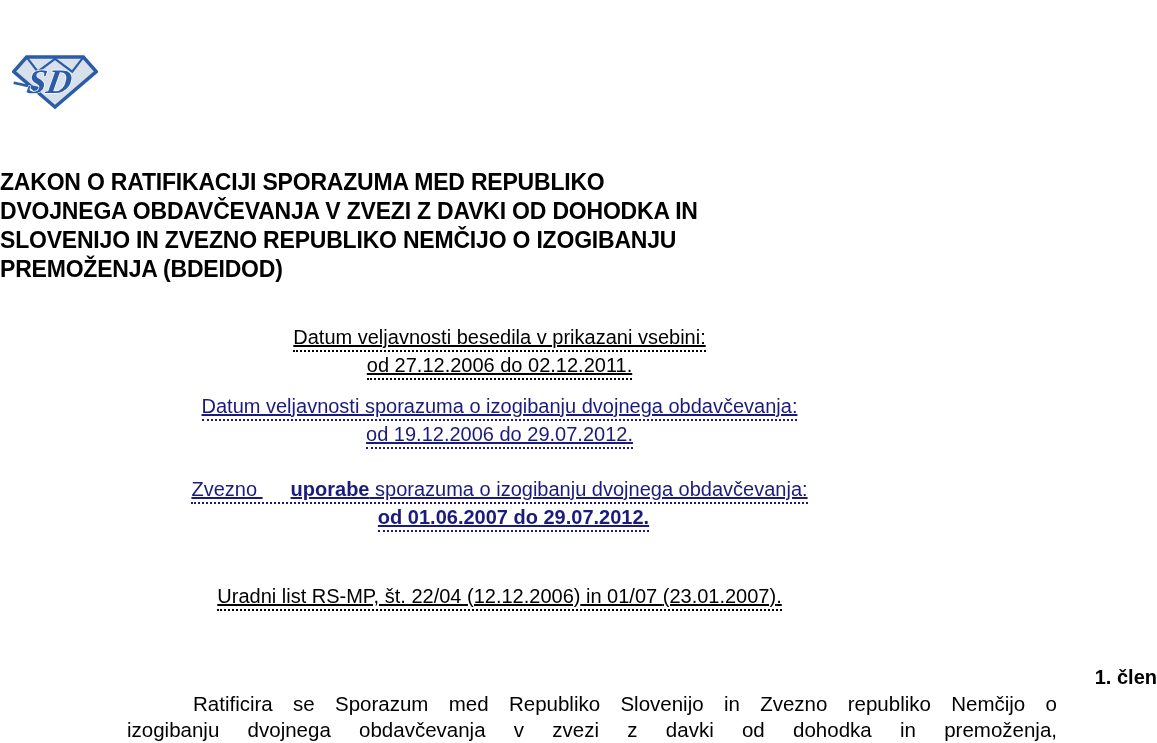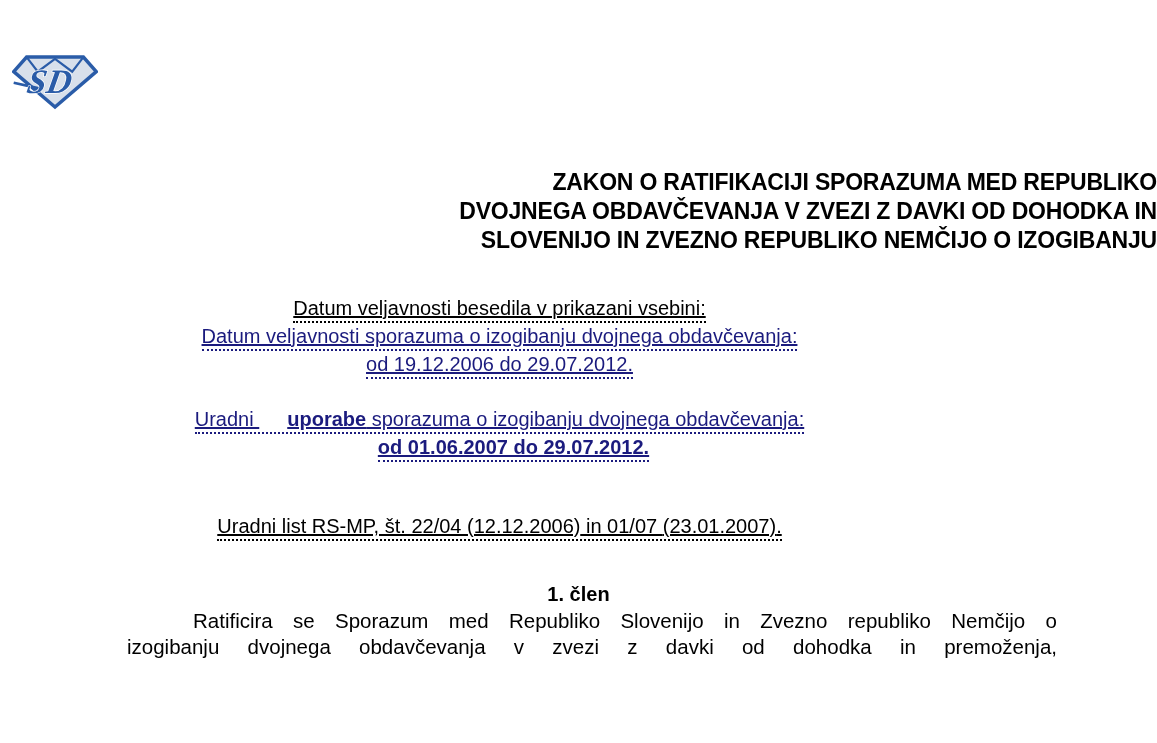--- a/index.html
+++ b/index.html
@@ -22,21 +22,21 @@
     top: 54px;
     left: 12px;
     width: 86px;
     height: 56px;
   }
   .logo svg { display: block; width: 100%; height: 100%; }
 
   
   .content { padding-top: 168px; }
   .doc-title {
-    text-align: right;
+    text-align: left;
     font-weight: bold;
     font-size: 23px;
     line-height: 29px;
     letter-spacing: -0.2px;
     color: #000000;
   }
 
   
   .links-col {
     width: 963px;
@@ -54,29 +54,29 @@
     text-decoration: underline;
     border-bottom: 2px dotted currentColor;
     padding-bottom: 1px;
     line-height: 24px;
   }
   .blk   { color: #000000; }
   .navy  { color: #1b1b7e; }
   .bold  { font-weight: bold; margin-left: 28px; }
 
   .block-1 { margin-top: 40px; }
-  .block-2 { }
+  .block-2 { margin-top: 13px; }
   .block-3 { margin-top: 27px; }
   .gazette { margin-top: 51px; font-size: 20px; line-height: 27px; }
   .gazette .small { font-size: 20px; }
 
   
   .article-heading {
-    margin-top: 41px;
-    text-align: center;
+    margin-top: 54px;
+    text-align: right;
     font-weight: bold;
     font-size: 20px;
     line-height: 24px;
     color: #000000;
   }
   .article-body {
     margin: 2px 0 0 103px;
     width: 954px;
     font-size: 20.5px;
     line-height: 26px;
@@ -100,36 +100,38 @@
     <text x="24" y="45" font-family="Liberation Serif, serif" font-style="italic" font-weight="bold" font-size="40" fill="#2a5ca8" stroke="#ffffff" stroke-width="1.5" paint-order="stroke" transform="skewX(-10)">SD</text>
   </svg>
 </div>
 
 <div class="content">
 
   <div class="doc-title">
     <div>ZAKON O RATIFIKACIJI SPORAZUMA MED REPUBLIKO</div>
     <div>DVOJNEGA OBDAVČEVANJA V ZVEZI Z DAVKI OD DOHODKA IN</div>
     <div>SLOVENIJO IN ZVEZNO REPUBLIKO NEMČIJO O IZOGIBANJU</div>
+    <div>PREMOŽENJA (BDEIDOD)</div>
   </div>
 
   <div class="links-col">
 
     <div class="link-block blk block-1">
       <div class="row"><span class="lnk">Datum veljavnosti besedila v prikazani vsebini:</span></div>
+      <div class="row"><span class="lnk">od 27.12.2006 do 02.12.2011.</span></div>
     </div>
 
     <div class="link-block navy block-2">
       <div class="row"><span class="lnk">Datum veljavnosti sporazuma o izogibanju dvojnega obdavčevanja:</span></div>
       <div class="row"><span class="lnk">od 19.12.2006 do 29.07.2012.</span></div>
     </div>
 
     <div class="link-block navy block-3">
       <div class="row">
-        <span class="lnk"><span>Uradni </span><span class="bold">uporabe</span><span> sporazuma o izogibanju dvojnega obdavčevanja:</span></span>
+        <span class="lnk"><span>Zvezno </span><span class="bold">uporabe</span><span> sporazuma o izogibanju dvojnega obdavčevanja:</span></span>
       </div>
       <div class="row"><span class="lnk bold">od 01.06.2007 do 29.07.2012.</span></div>
     </div>
 
     <div class="link-block blk gazette">
       <div class="row">
         <span class="lnk"><span>Uradni list RS-MP, št. 22/04 </span><span class="small">(12.12.2006)</span><span> in 01/07 </span><span class="small">(23.01.2007)</span><span>.</span></span>
       </div>
     </div>
 

